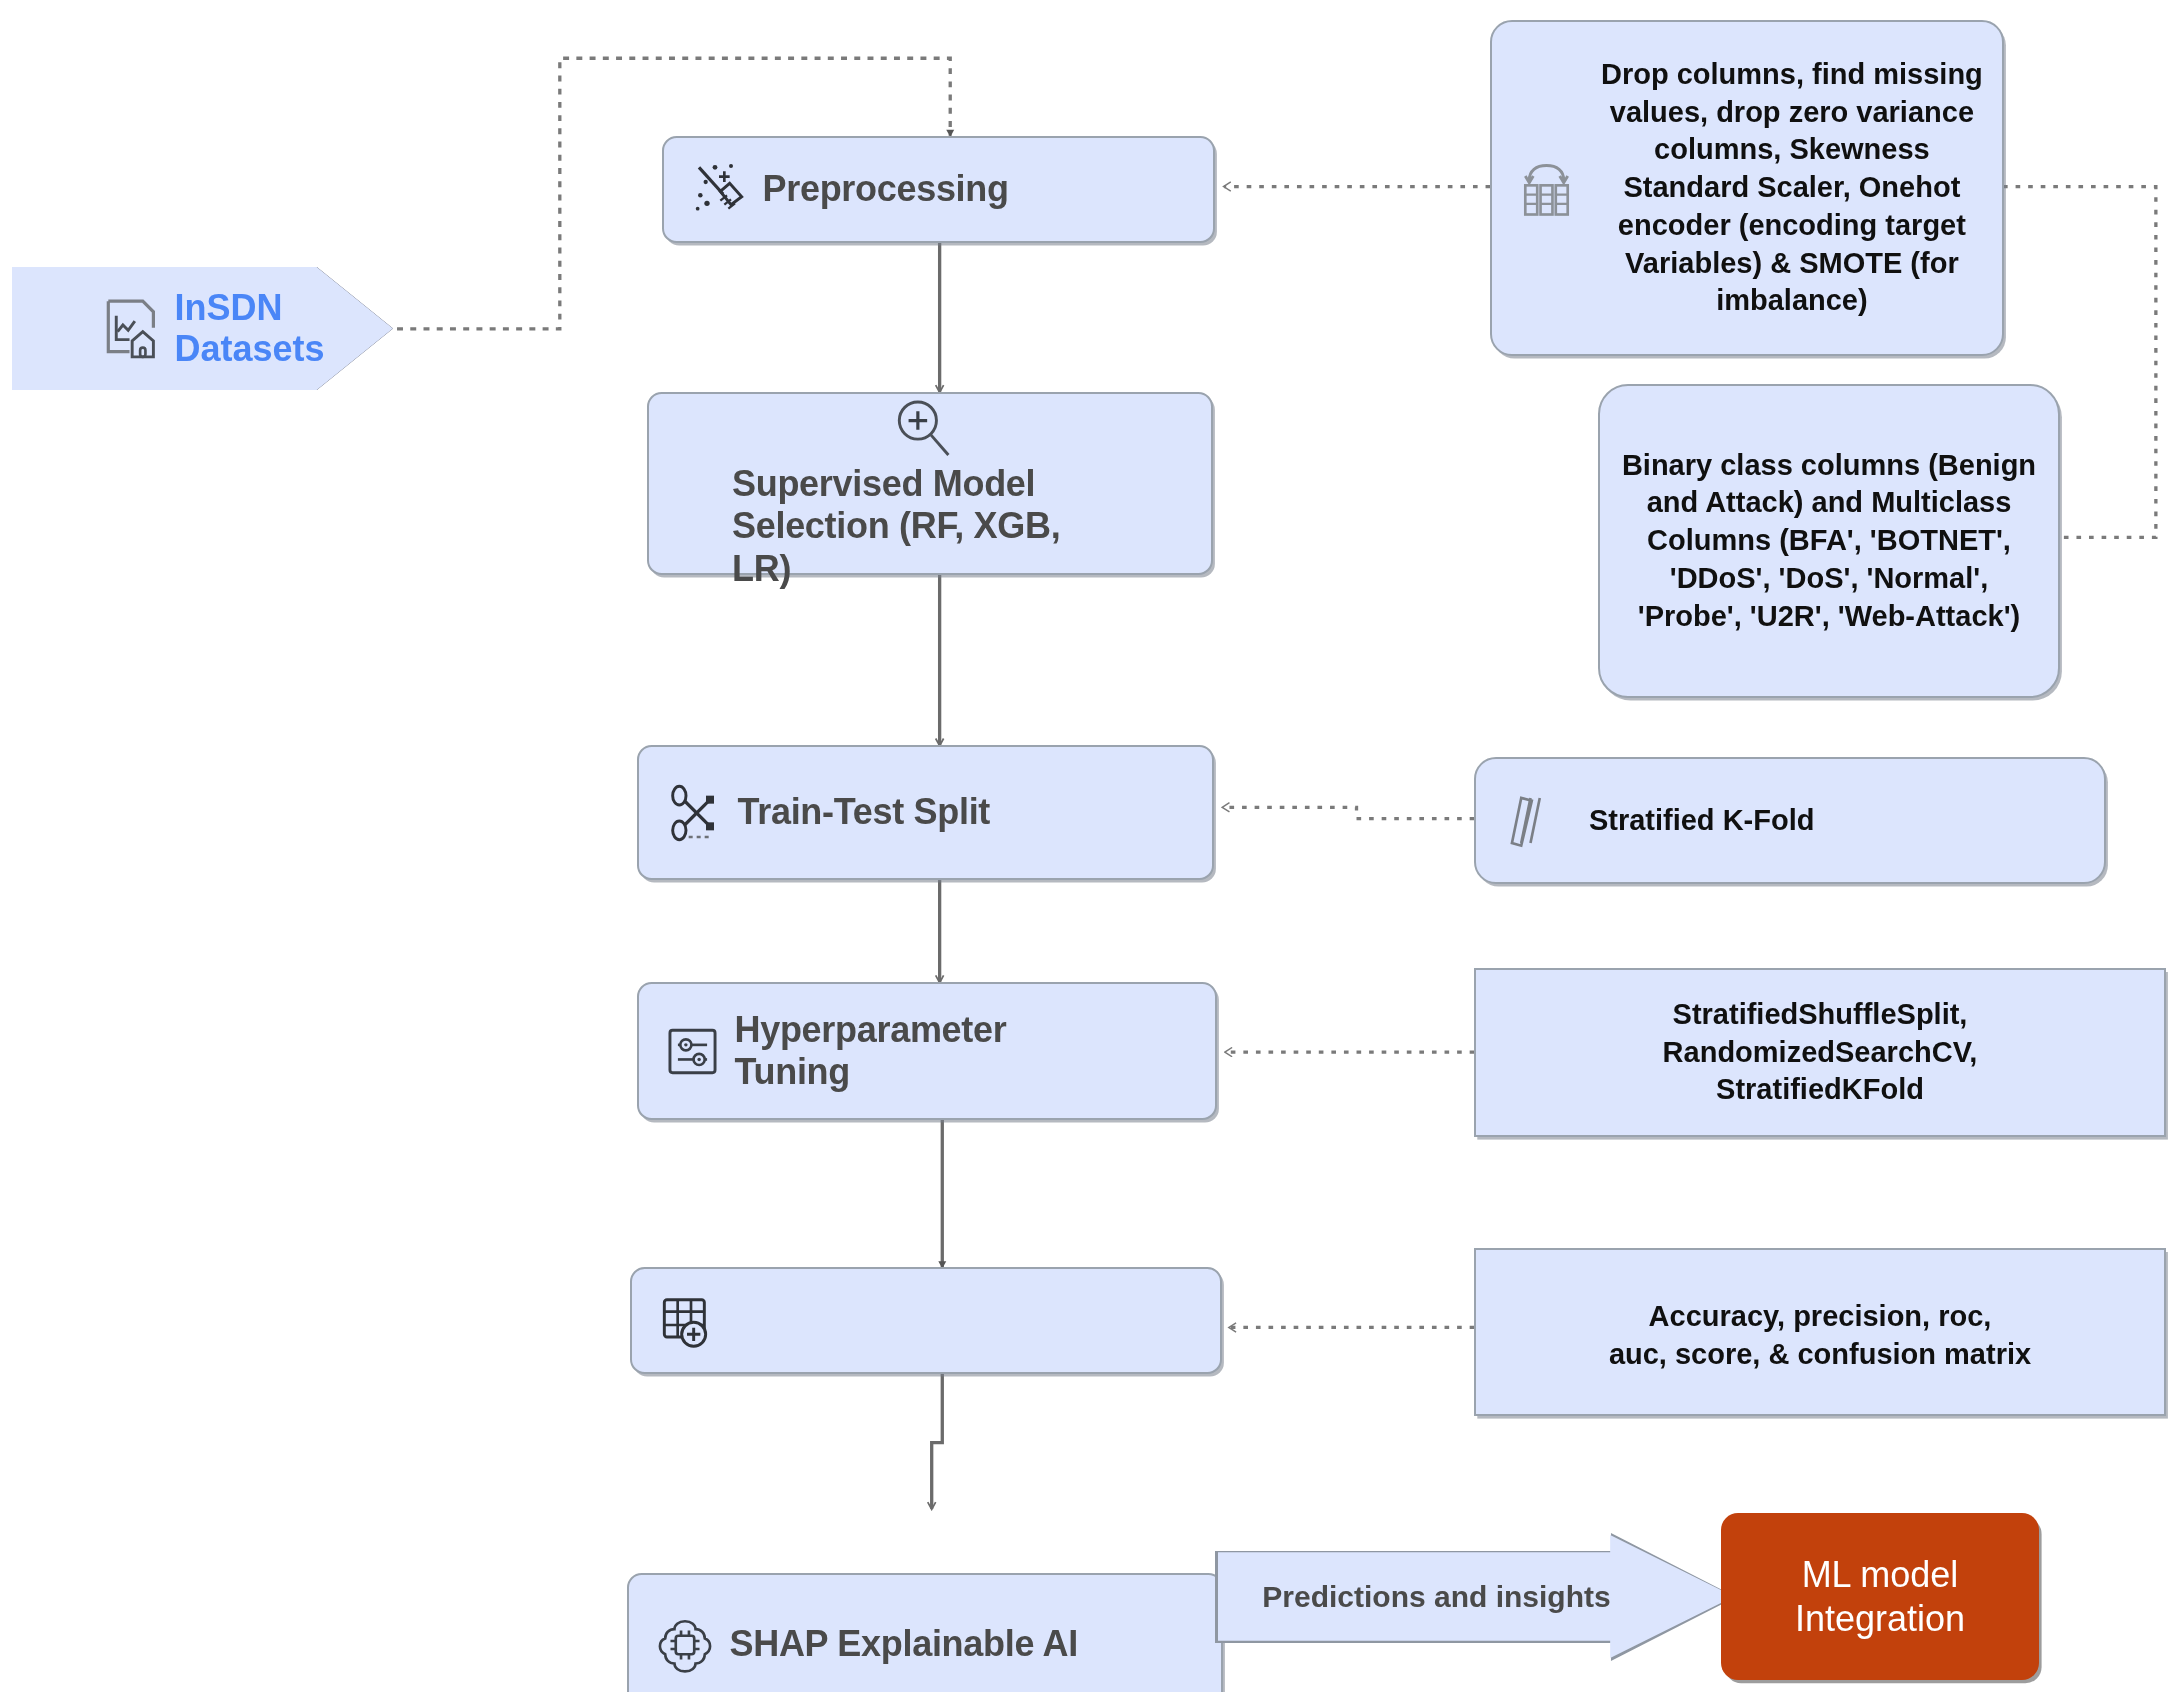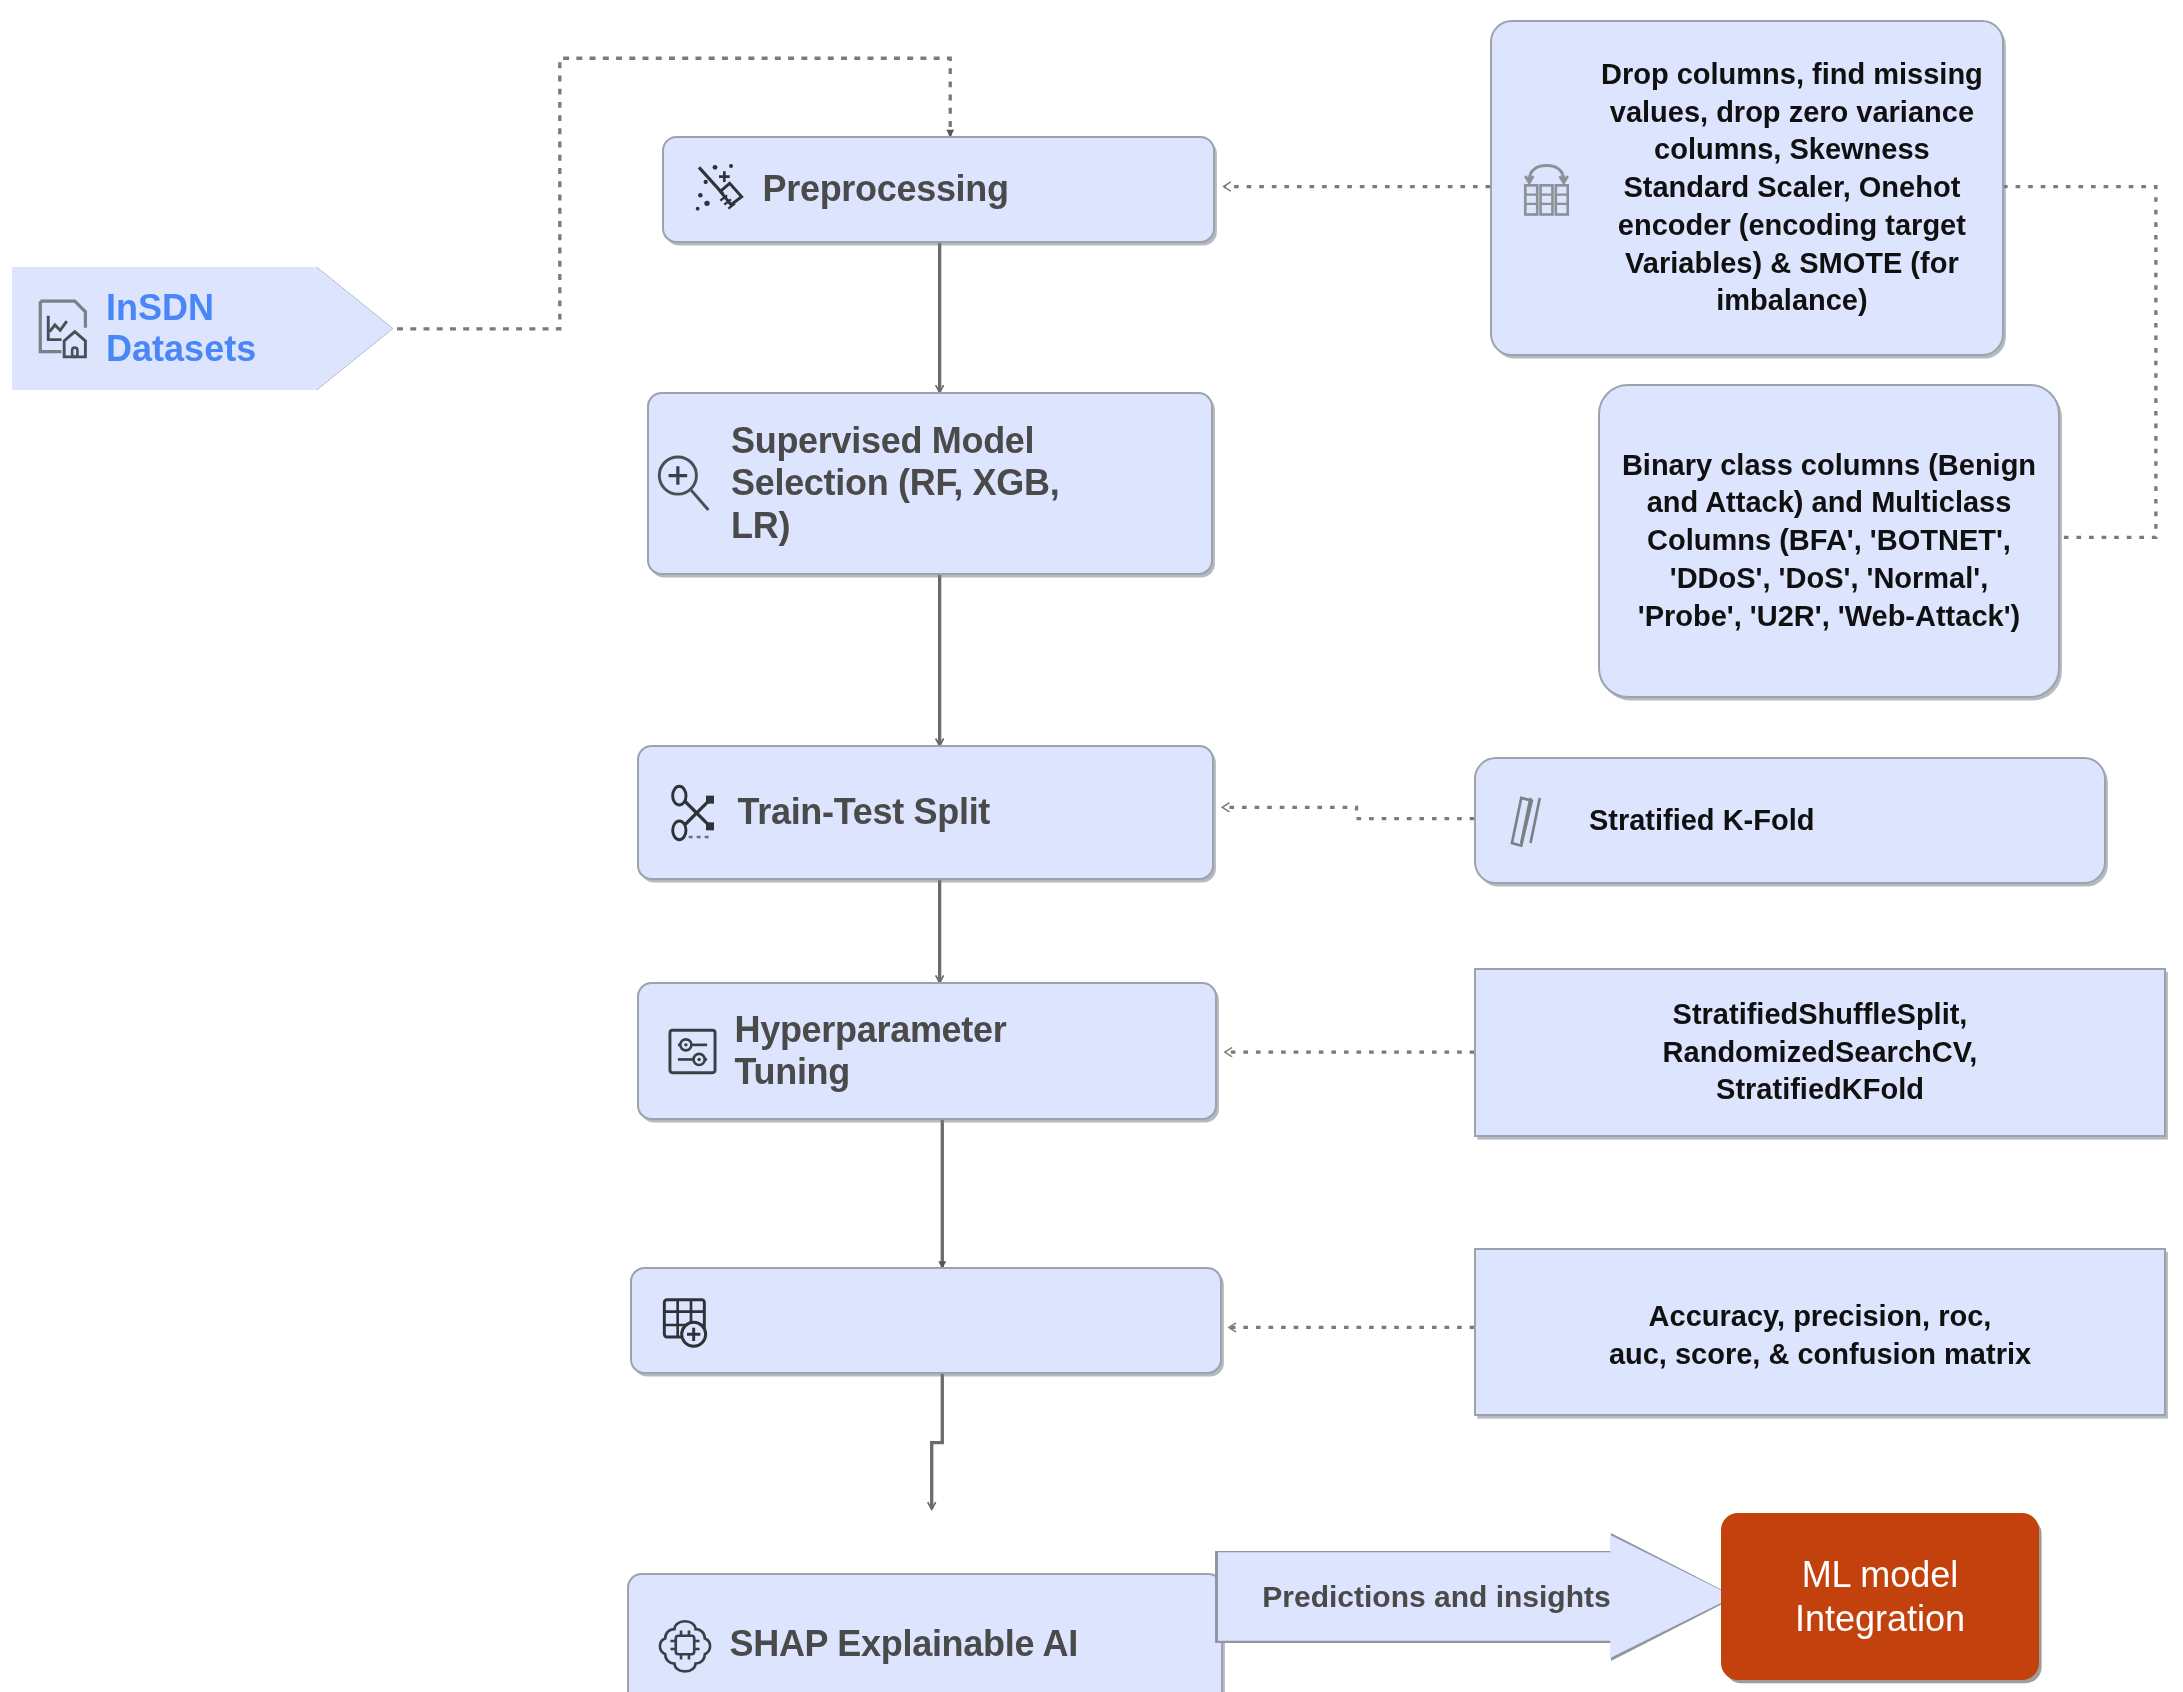--- a/index.html
+++ b/index.html
@@ -70,21 +70,21 @@
 
   
   #insdn{
     position:absolute;
     left:12px; top:267px;
     width:381px; height:123px;
     background:#dce5fd;
     border:0;
     -webkit-clip-path:polygon(0 0, 80% 0, 100% 50%, 80% 100%, 0 100%);
     clip-path:polygon(0 0, 80% 0, 100% 50%, 80% 100%, 0 100%);
-    display:flex; align-items:center;
+    display:flex; align-items:center;justify-content:center;
   }
   #insdn-outline{
     position:absolute;
     left:12px; top:267px;
     width:381px; height:123px;
     background:#111318;
     -webkit-clip-path:polygon(0 0, 80% 0, 100% 50%, 80% 100%, 0 100%);
     clip-path:polygon(0 0, 80% 0, 100% 50%, 80% 100%, 0 100%);
   }
   #insdn .icon{ margin-left:22.5px; margin-right:10.6px; }
@@ -230,21 +230,21 @@
         <circle cx="33" cy="6" r="1.5" fill="#2f3238"></circle>
         <circle cx="14" cy="18" r="1.6" fill="#2f3238"></circle>
         <circle cx="10" cy="28" r="1.7" fill="#2f3238"></circle>
         <circle cx="15" cy="34" r="2" fill="#2f3238"></circle>
         <circle cx="8" cy="38" r="1.4" fill="#2f3238"></circle>
       </svg>
     </span>
     <span class="label">Preprocessing</span>
   </div>
 
-  <div class="node rounded stepbox" style="left:647px;top:392px;width:566px;height:183px;padding-left:1px;">
+  <div class="node rounded stepbox" style="left:647px;top:392px;width:566px;height:183px;padding-left:1px;flex-direction:column;">
     <span class="icon">
       <svg class="ico" width="69" height="69" viewBox="0 0 52 52">
         <circle cx="21" cy="20" r="14" fill="none" stroke="#4a4f57" stroke-width="2.2"></circle>
         <path d="M31 31 L44 46" stroke="#4a4f57" stroke-width="2.2" fill="none"></path>
         <path d="M21 13 v14 M14 20 h14" stroke="#3a3f47" stroke-width="2.4"></path>
       </svg>
     </span>
     <span class="label" style="max-width:397px;">Supervised Model Selection (RF, XGB, LR)</span>
   </div>
 

